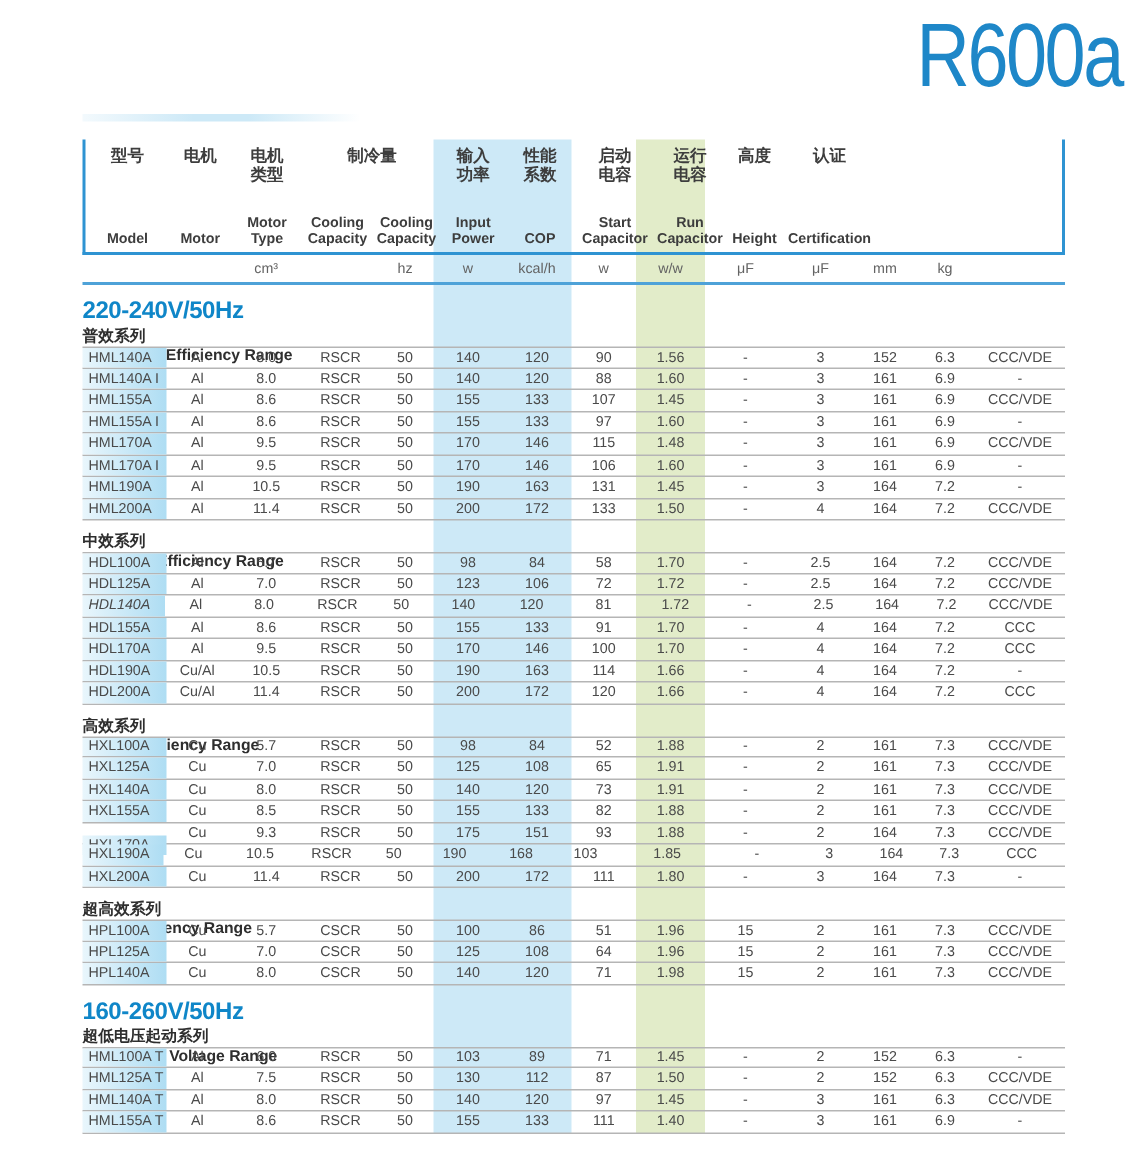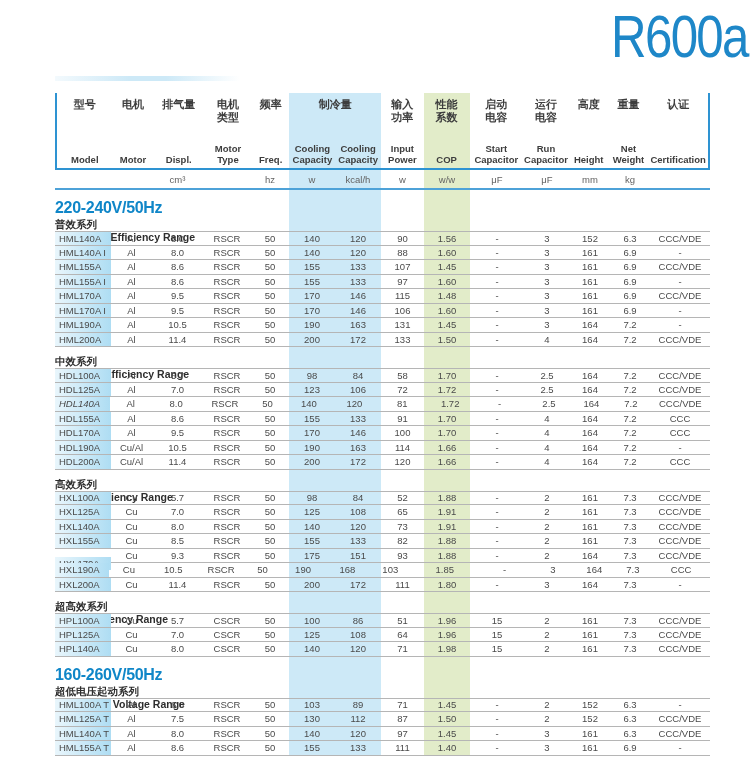--- a/index.html
+++ b/index.html
@@ -47,33 +47,25 @@
     <div class="band band-green"></div>
     <div class="theader" id="theader">
         <div class="hcol" style="width: 56px;">
           <div class="hzh">型号</div>
           <div class="hen">Model</div>
         </div>
         <div class="hcol" style="width: 41px;">
           <div class="hzh">电机</div>
           <div class="hen">Motor</div>
         </div>
-        <div class="hcol" style="width: 51px;">
-          <div class="hzh">排气量</div>
-          <div class="hen">Displ.</div>
-        </div>
         <div class="hcol" style="width: 48px;">
           <div class="hzh">电机
 类型</div>
           <div class="hen">Motor
 Type</div>
-        </div>
-        <div class="hcol" style="width: 38px;">
-          <div class="hzh">频率</div>
-          <div class="hen">Freq.</div>
         </div>
         <div class="hcol" style="width: 92px;">
           <div class="hzh">制冷量</div>
           <div class="hsub">
             <div class="hen">Cooling
 Capacity</div>
             <div class="hen">Cooling
 Capacity</div>
           </div>
         </div>
@@ -96,25 +88,20 @@
         </div>
         <div class="hcol" style="width: 46px;">
           <div class="hzh">运行
 电容</div>
           <div class="hen">Run
 Capacitor</div>
         </div>
         <div class="hcol" style="width: 40px;">
           <div class="hzh">高度</div>
           <div class="hen">Height</div>
-        </div>
-        <div class="hcol" style="width: 40px;">
-          <div class="hzh">重量</div>
-          <div class="hen">Net
-Weight</div>
         </div>
         <div class="hcol" style="width: 60px;">
           <div class="hzh">认证</div>
           <div class="hen">Certification</div>
         </div>
       </div>
     <div class="units-row" id="units">
         <div class="ucell" style="width: 56px;"></div>
         <div class="ucell" style="width: 41px;"></div>
         <div class="ucell" style="width: 51px;">cm³</div>

